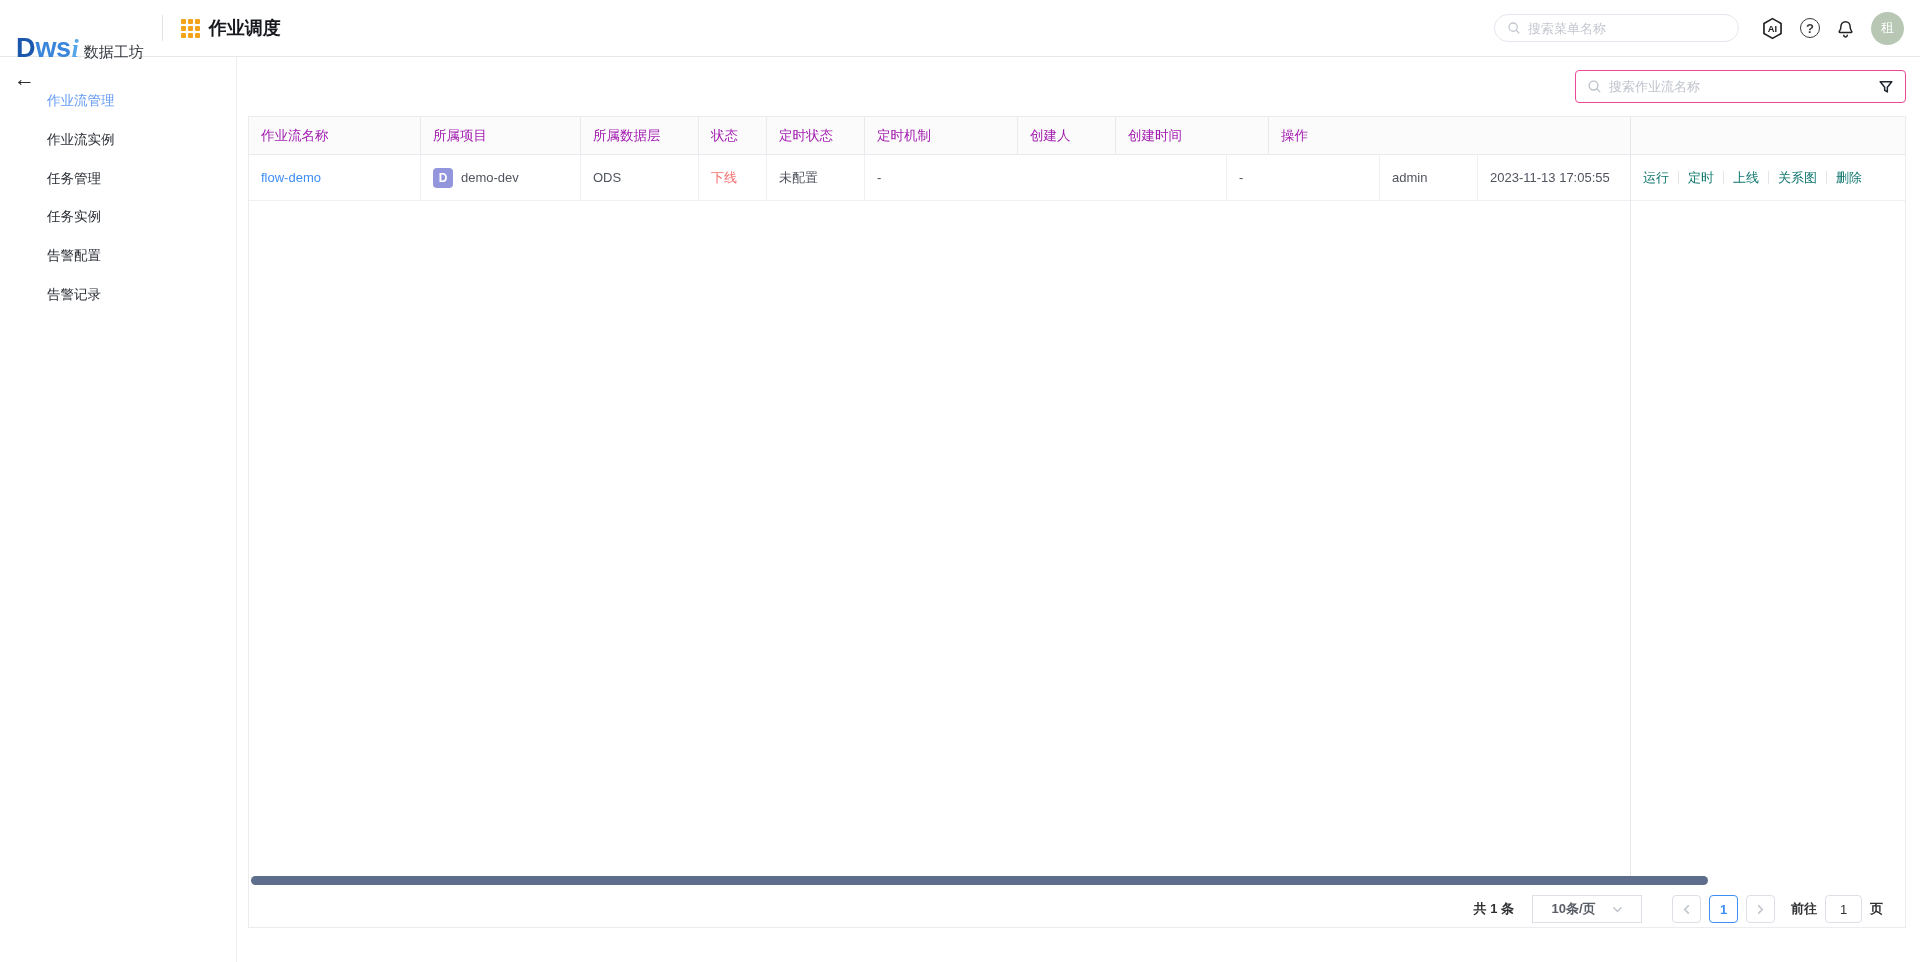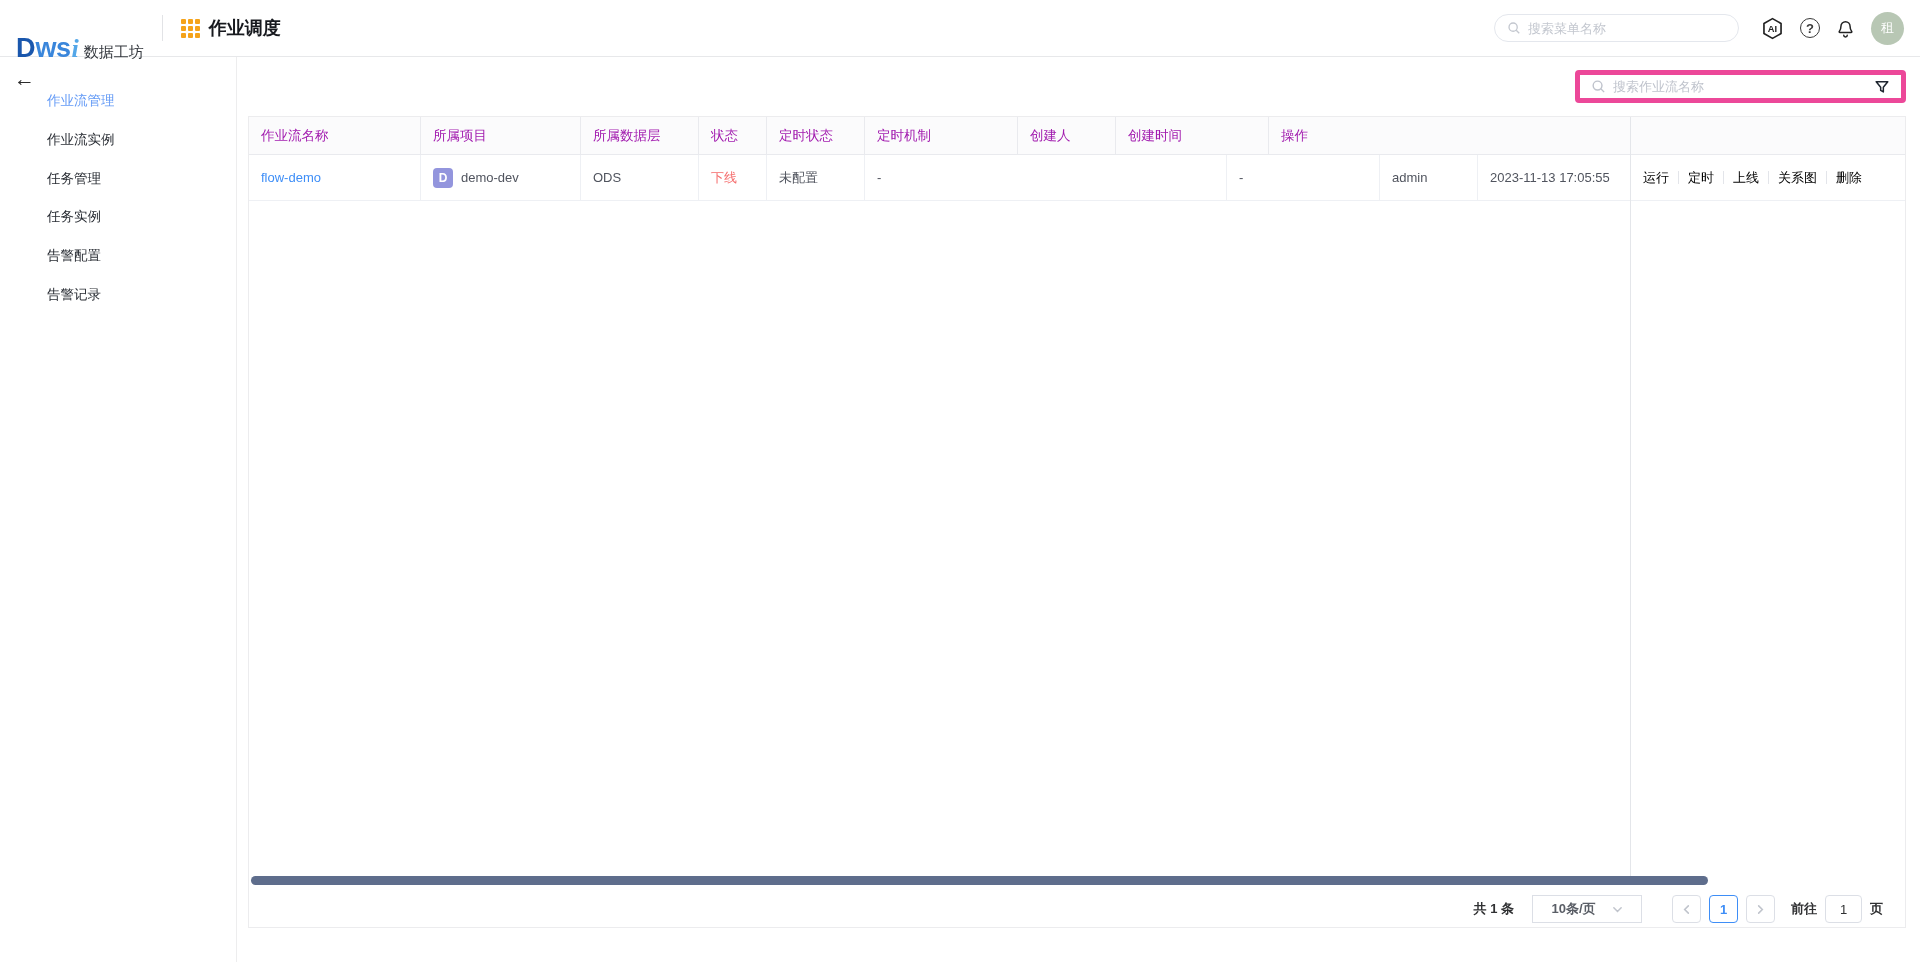--- a/index.html
+++ b/index.html
@@ -40,21 +40,21 @@
   
   .sidebar { position:absolute; left:0; top:57px; width:237px; height:905px; border-right:1px solid #ededee; background:#fff; }
   .back-btn { position:absolute; left:14px; top:11px; font-size:21px; color:#2b2b2b; cursor:pointer; line-height:1; }
   .menu { position:absolute; left:47px; top:25px; }
   .menu-item { height:38.7px; display:flex; align-items:center; font-size:13.5px; color:#282c33; cursor:pointer; white-space:nowrap; }
   .menu-item.active { color:#639af6; }
 
   
   .tb-search {
     position:absolute; left:1575px; top:70px; width:331px; height:33px;
-    border:5px solid #ec4899; border-radius:4px; display:flex; align-items:center; padding:0 11px; gap:7px; background:#fff;
+    border:1px solid #ec4899; border-radius:4px; display:flex; align-items:center; padding:0 11px; gap:7px; background:#fff;
   }
   .tb-search input { border:none; outline:none; flex:1; font-size:13px; color:#606266; background:transparent; font-family:inherit;}
   .tb-search input::placeholder { color:#bfc3cc; }
 
   
   .card { position:absolute; left:248px; top:116px; width:1658px; height:812px; border:1px solid #ececee; background:#fff; }
   .thead { display:flex; height:38px; background:#fbfbfc; border-bottom:1px solid #e9eaee; }
   .th { padding:0 12px; display:flex; align-items:center; font-size:13.5px; color:#a21caf; font-weight:500;
         border-right:1px solid #e9eaee; white-space:nowrap; overflow:hidden; }
   .th:last-child { border-right:none; }
@@ -62,21 +62,21 @@
   .td { padding:0 12px; display:flex; align-items:center; font-size:13px; color:#50545e;
         border-right:1px solid #eef0f4; white-space:nowrap; overflow:hidden; }
   .td:last-child { border-right:none; }
   .c0{width:172px;} .c1{width:160px;} .c2{width:118px;} .c3{width:68px;} .c4{width:98px;}
   .c5{width:362px;} .c6{width:153px;} .c7{width:98px;} .c8{width:153px;} .c9{flex:1;}
   .wf-link { color:#3e8ef7; cursor:pointer; }
   .proj-badge { width:20px; height:20px; border-radius:4px; background:#9395dd; color:#fff; font-size:12px;
     font-weight:600; display:flex; align-items:center; justify-content:center; margin-right:8px; flex:none; }
   .status-off { color:#f56c6c; }
   .acts { display:flex; align-items:center; }
-  .act { color:#000000; font-size:13px; cursor:pointer; white-space:nowrap; }
+  .act { color:#0f766e; font-size:13px; cursor:pointer; white-space:nowrap; }
   .act-sep { width:1px; height:13px; background:#e3e5ea; margin:0 9px; }
   .fixed-line { position:absolute; left:1381px; top:0; width:1px; height:768px; background:#e4e6ea; }
   .hscroll { position:absolute; left:2px; top:759px; width:1457px; height:9px; border-radius:5px; background:#5e6d8c; cursor:pointer; }
 
   
   .pager { position:absolute; right:22px; top:774px; height:36px; display:flex; align-items:center; font-size:13px; color:#303133; }
   .p-total { font-weight:600; margin-right:18px; }
   .psel { width:110px; height:28px; border:1px solid #dcdfe6; border-radius:0; display:flex; align-items:center;
     justify-content:center; gap:16px; color:#5a5e66; font-weight:600; font-size:13px; cursor:pointer; background:#fff; }
   .pbtn { width:29px; height:28px; border:1px solid #dcdfe6; border-radius:4px; display:flex; align-items:center;

